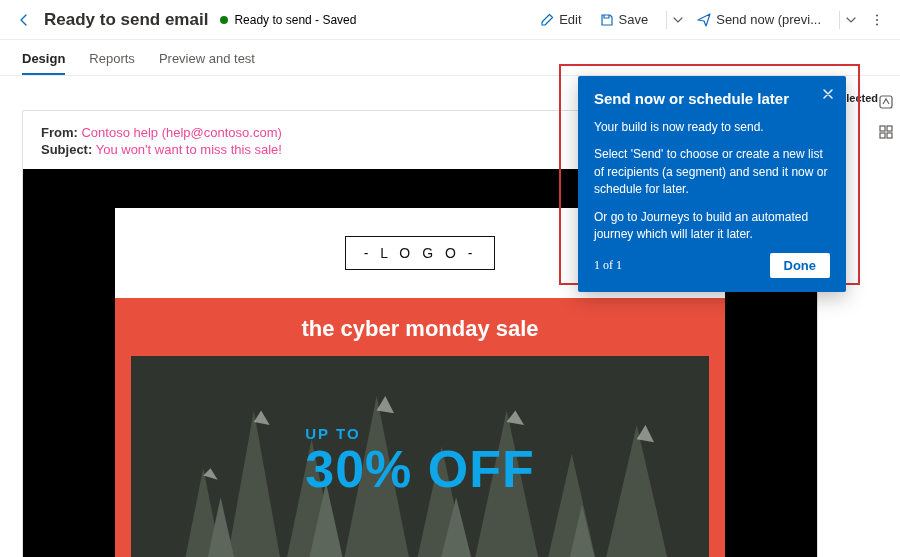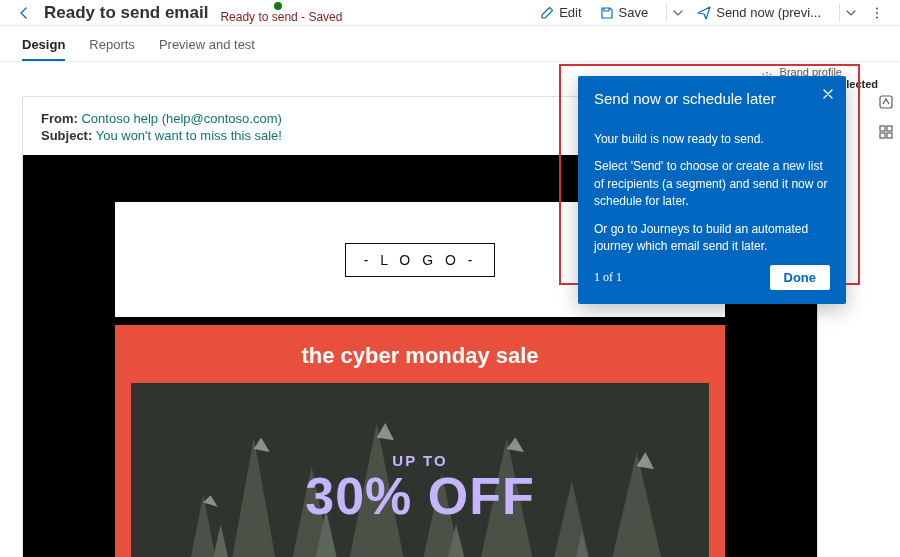--- a/index.html
+++ b/index.html
@@ -11,21 +11,21 @@
     width: 900px;
     height: 557px;
     overflow: hidden;
     position: relative;
   }
 
   
   .topbar {
     display: flex;
     align-items: center;
-    height: 26px;
+    height: 40px;
     padding: 4px 10px;
     border-bottom: 1px solid #edebe9;
   }
   .back-btn {
     width: 28px;
     height: 28px;
     display: flex;
     align-items: center;
     justify-content: center;
     cursor: pointer;
@@ -33,22 +33,21 @@
   .page-title {
     font-size: 17px;
     font-weight: 600;
     margin-left: 6px;
     margin-right: 12px;
   }
   .status-pill {
     display: flex;
     align-items: center;
     font-size: 12px;
-    color: #7f1d1d;
-    flex-direction: column;
+    color: #000000;
   }
   .status-dot {
     width: 8px; height: 8px; border-radius: 50%;
     background: #107c10;
     margin-right: 6px;
   }
   .topbar-right {
     margin-left: auto;
     display: flex;
     align-items: center;
@@ -122,40 +121,40 @@
     background: #fff;
     width: 796px;
   }
   .meta {
     padding: 14px 18px 10px 18px;
     font-size: 13px;
     color:#323130;
   }
   .meta .row { margin-bottom: 2px; }
   .meta .lbl { font-weight:600; }
-  .meta .val { color:#0f766e; }
+  .meta .val { color:#ec4899; }
 
   
   .email-preview {
     background:#000;
     padding-top:10px;
     width:100%;
   }
   .view-in-browser {
     text-align:right;
     padding: 6px 0 8px 32px;
   }
   .view-in-browser a{
     color:#9ea7ff; font-size:11px; text-decoration:underline;
   }
   .logo-band{
     background:#fff;
-    height:115px;
+    height:90px;
     display:flex; align-items:center; justify-content:center;
-    margin: 8px 92px;
+    margin: 0 92px;
   }
   .logo-box{
     border:1px solid #111;
     padding:8px 18px;
     letter-spacing:4px;
     font-size:14px;
     color:#111;
   }
   .sale-band{
     background:#e94f3d;
@@ -169,21 +168,21 @@
   }
   .hero{
     position:relative;
     height:210px;
     margin:0 auto;
     background:#3a4038;
     overflow:hidden;
     display:flex; flex-direction:column; align-items:center; justify-content:center;
   }
   .hero svg.trees{ position:absolute; inset:0; width:100%; height:100%; }
-  .hero .txt{ position:relative; z-index:2; color:#c4b5fd; text-align:center; }
+  .hero .txt{ position:relative; z-index:2; color:#0ea5e9; text-align:left; }
   .hero .up{ font-size:15px; letter-spacing:2px; font-weight:600;}
   .hero .pct{ font-size:52px; font-weight:800; line-height:1.05; letter-spacing:1px;}
   .hero .tag{ font-size:16px; font-weight:700; letter-spacing:1px;}
 
   
   .siderail{
     position:absolute;
     right:4px;
     top:92px;
     display:flex; flex-direction:column; gap:10px;
@@ -209,21 +208,21 @@
     top:76px;
     left:578px;
     width:268px;
     background:#0067c0;
     color:#fff;
     border-radius:2px;
     box-shadow: 0 6px 20px rgba(0,0,0,0.25);
     padding:14px 16px 14px 16px;
     z-index:10;
   }
-  .callout h3{ font-size:15px; font-weight:400; margin-bottom:24px; }
+  .callout h3{ font-size:15px; font-weight:700; margin-bottom:12px; }
   .callout p{ font-size:12px; line-height:1.45; margin-bottom:10px; }
   .callout .close{
     position:absolute; top:8px; right:8px;
     width:20px;height:20px; display:flex;align-items:center;justify-content:center;
     cursor:pointer; color:#fff;
   }
   .callout .foot{
     display:flex; align-items:center; justify-content:space-between;
     margin-top:4px;
   }
@@ -396,18 +395,18 @@
 
 <div class="callout">
   <div class="close">
     <svg width="12" height="12" viewBox="0 0 12 12">
         <path d="M2 2l8 8M10 2l-8 8" stroke="#fff" stroke-width="1.4" stroke-linecap="round"></path>
       </svg>
   </div>
   <h3>Send now or schedule later</h3>
   <p>Your build is now ready to send.</p>
   <p>Select 'Send' to choose or create a new list of recipients (a segment) and send it now or schedule for later.</p>
-  <p>Or go to Journeys to build an automated journey which email send it later.</p>
+  <p>Or go to Journeys to build an automated journey which will later it later.</p>
   <div class="foot">
     <span class="step">1 of 1</span>
     <button class="done-btn">Done</button>
   </div>
 </div>
 
 </body></html>

